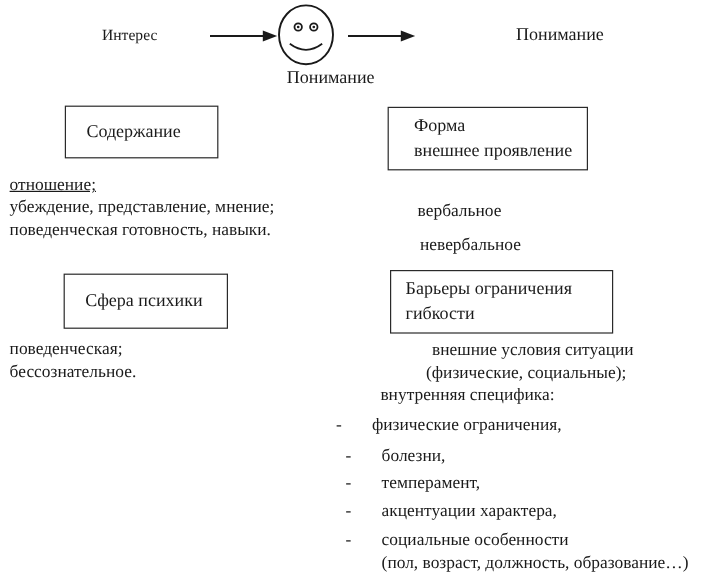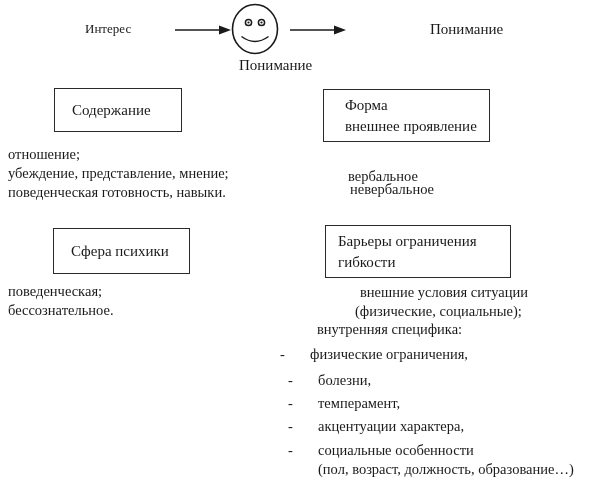--- a/index.html
+++ b/index.html
@@ -64,26 +64,26 @@
 
   <div class="box vcenter" style="left:54px; top:88px; width:128px; height:44px; padding-left:17px;">
     <span class="box-label">Содержание</span>
   </div>
 
   <div class="box" style="left:323px; top:89px; width:167px; height:53px; padding:5px 0 0 21px;">
     <div class="box-label">Форма</div>
     <div class="box-label">внешнее проявление</div>
   </div>
 
-  <div class="abs" style="left:8px; top:146px;">отношение;</div>
+  <div class="abs" style="left:8px; top:146px;text-decoration:underline;">отношение;</div>
   <div class="abs" style="left:8px; top:165px;">убеждение, представление, мнение;</div>
   <div class="abs" style="left:8px; top:184px;">поведенческая готовность, навыки.</div>
 
   <div class="abs" style="left:348px; top:168px;">вербальное</div>
-  <div class="abs" style="left:350px; top:181px;">невербальное</div>
+  <div class="abs" style="left:350px; top:196px;">невербальное</div>
 
   <div class="box vcenter" style="left:53px; top:228px; width:137px; height:46px; padding-left:17px;">
     <span class="box-label">Сфера психики</span>
   </div>
 
   <div class="box" style="left:325px; top:225px; width:186px; height:53px; padding:5px 0 0 12px;">
     <div class="box-label">Барьеры ограничения</div>
     <div class="box-label">гибкости</div>
   </div>
 

